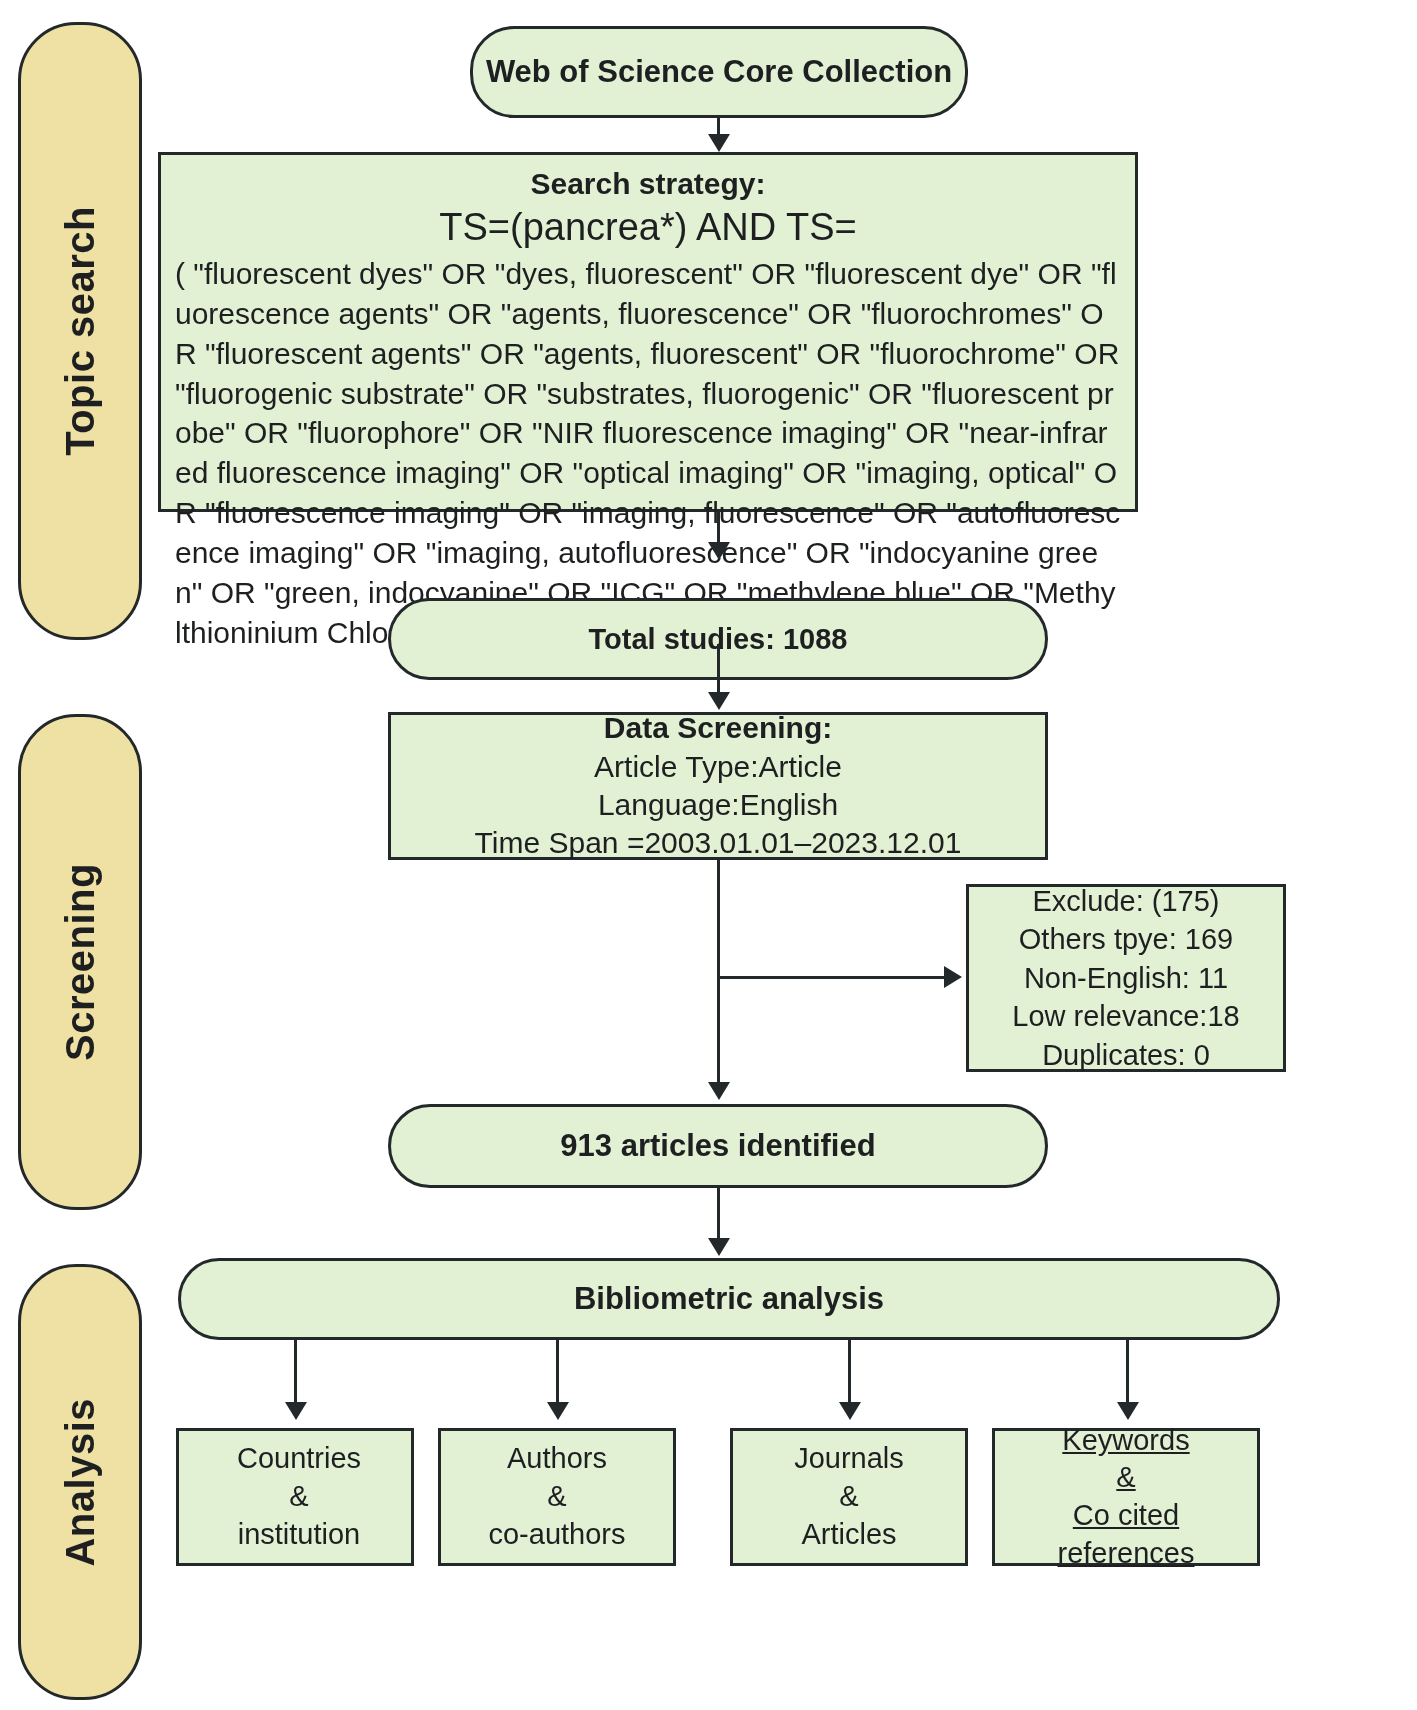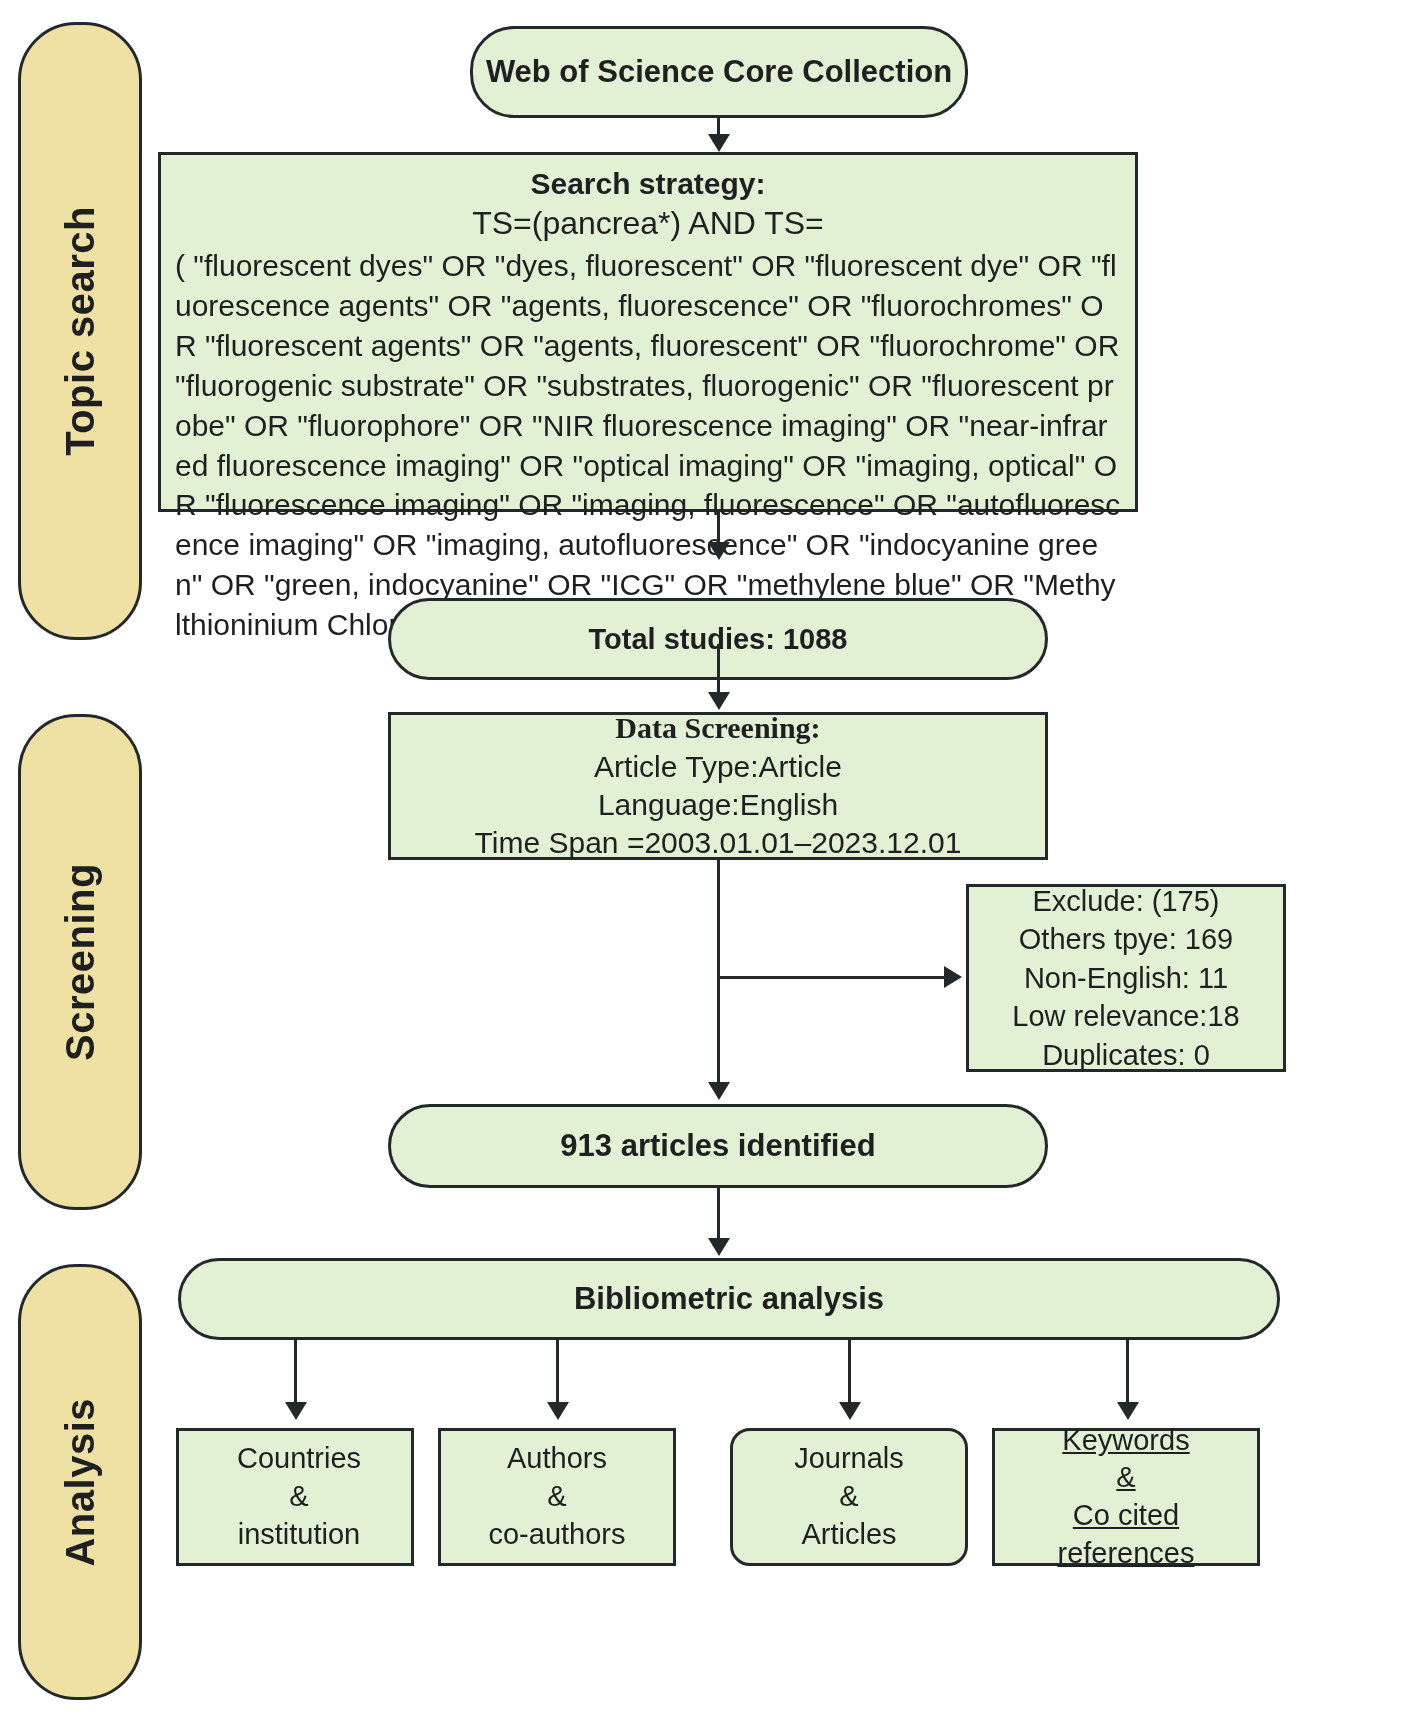--- a/index.html
+++ b/index.html
@@ -47,21 +47,21 @@
     background: #e2f0d4;
     border: 3px solid #23292b;
     box-sizing: border-box;
     display: flex;
     flex-direction: column;
     align-items: center;
     justify-content: center;
     text-align: center;
   }
   .node.rounded { border-radius: 44px; text-align: right; }
-  .node .bold-line { font-weight: bold; font-family: Liberation Serif, serif; }
+  .node .bold-line { font-weight: bold; }
 
   
   #node-wos {
     left: 470px; top: 26px; width: 498px; height: 92px;
     font-size: 31px; font-weight: bold;
   }
 
   #node-search {
     left: 158px; top: 152px; width: 980px; height: 360px;
     padding: 10px 14px;
@@ -69,21 +69,21 @@
     justify-content: flex-start;
   }
   #node-search .head {
     text-align: center;
     font-size: 30px;
     font-weight: bold;
     line-height: 1.25;
   }
   #node-search .sub {
     text-align: center;
-    font-size: 32px;
+    font-size: 38px;
     line-height: 1.3;
   }
   #node-search .body {
     font-size: 30px;
     line-height: 1.33;
     text-align: left;
     word-break: break-all;
     white-space: pre-wrap;
     margin-top: 2px;
   }
@@ -120,21 +120,21 @@
     background: #e2f0d4;
     border: 3px solid #23292b;
     box-sizing: border-box;
     width: 238px; height: 138px; top: 1428px;
     display: flex; flex-direction: column;
     align-items: center; justify-content: center;
     font-size: 29px; line-height: 1.3; text-align: center;
   }
   #leaf-0 { left: 176px; padding-left: 8px; }
   #leaf-1 { left: 438px; }
-  #leaf-2 { left: 730px; border-radius: 20px; }
+  #leaf-2 { left: 730px; }
   #leaf-3 { left: 992px; width: 268px; text-decoration: underline; }
 
   
   .vline {
     position: absolute;
     width: 3px;
     background: #23292b;
   }
   .hline {
     position: absolute;

